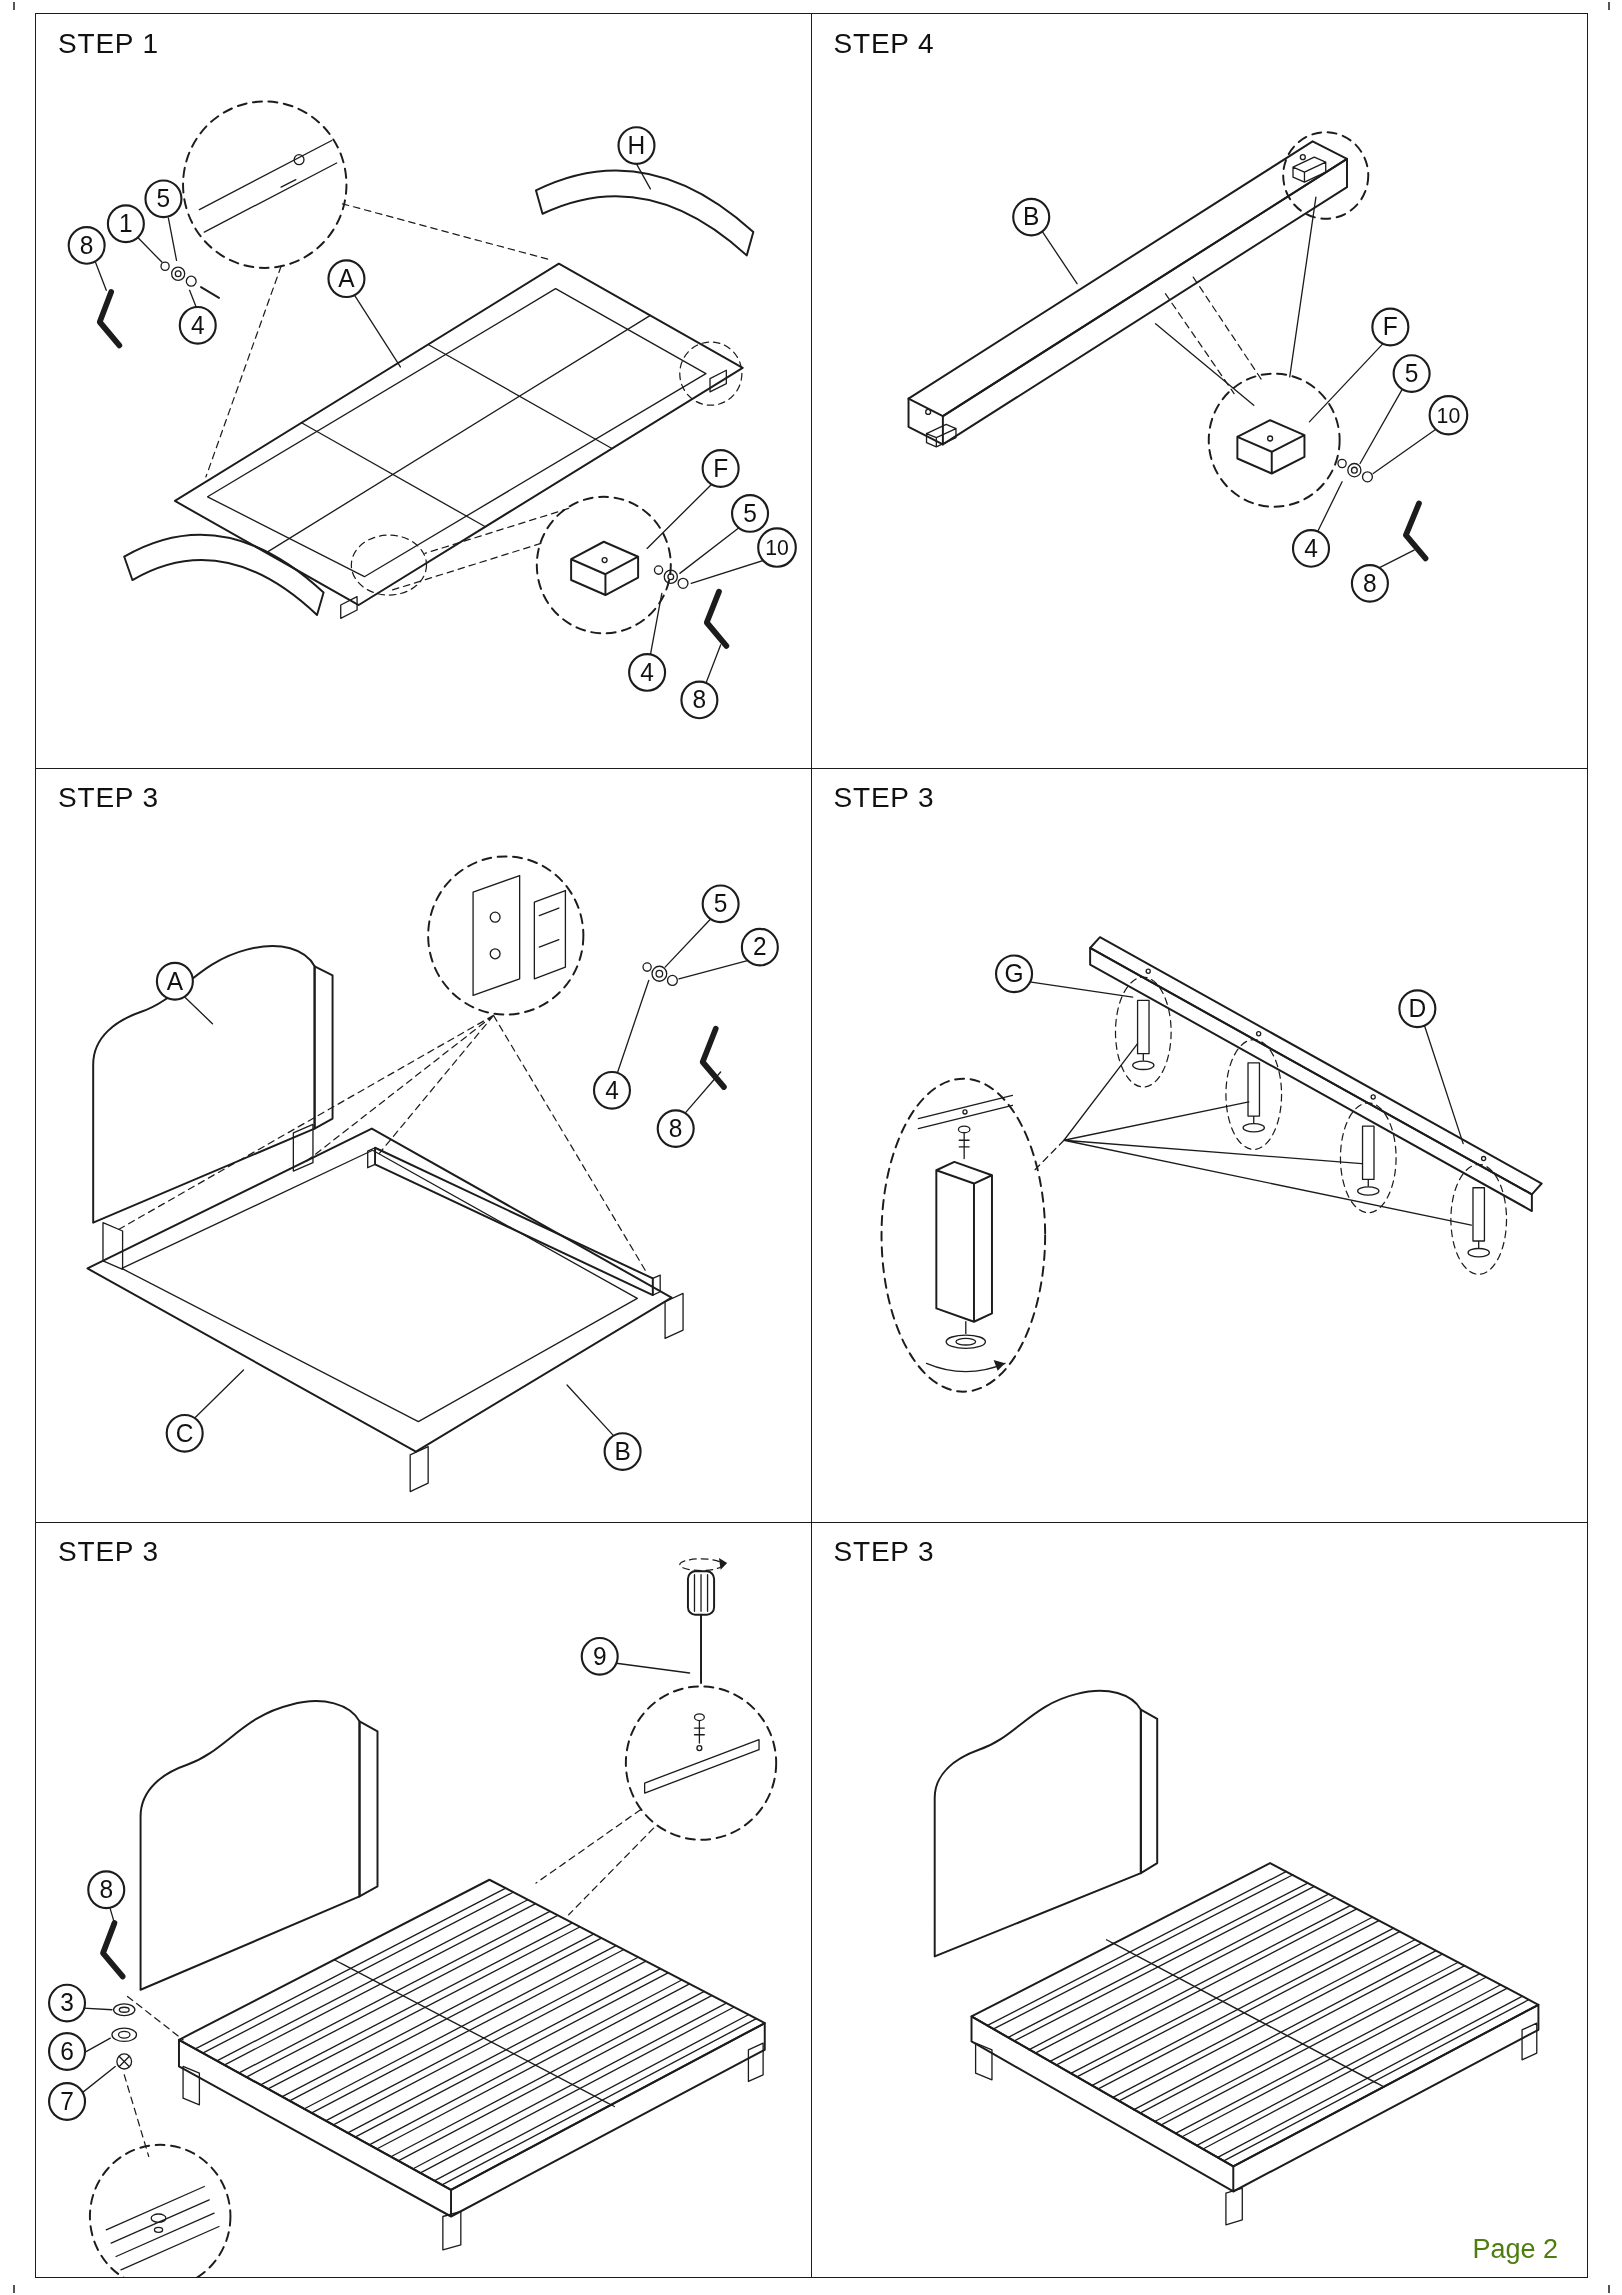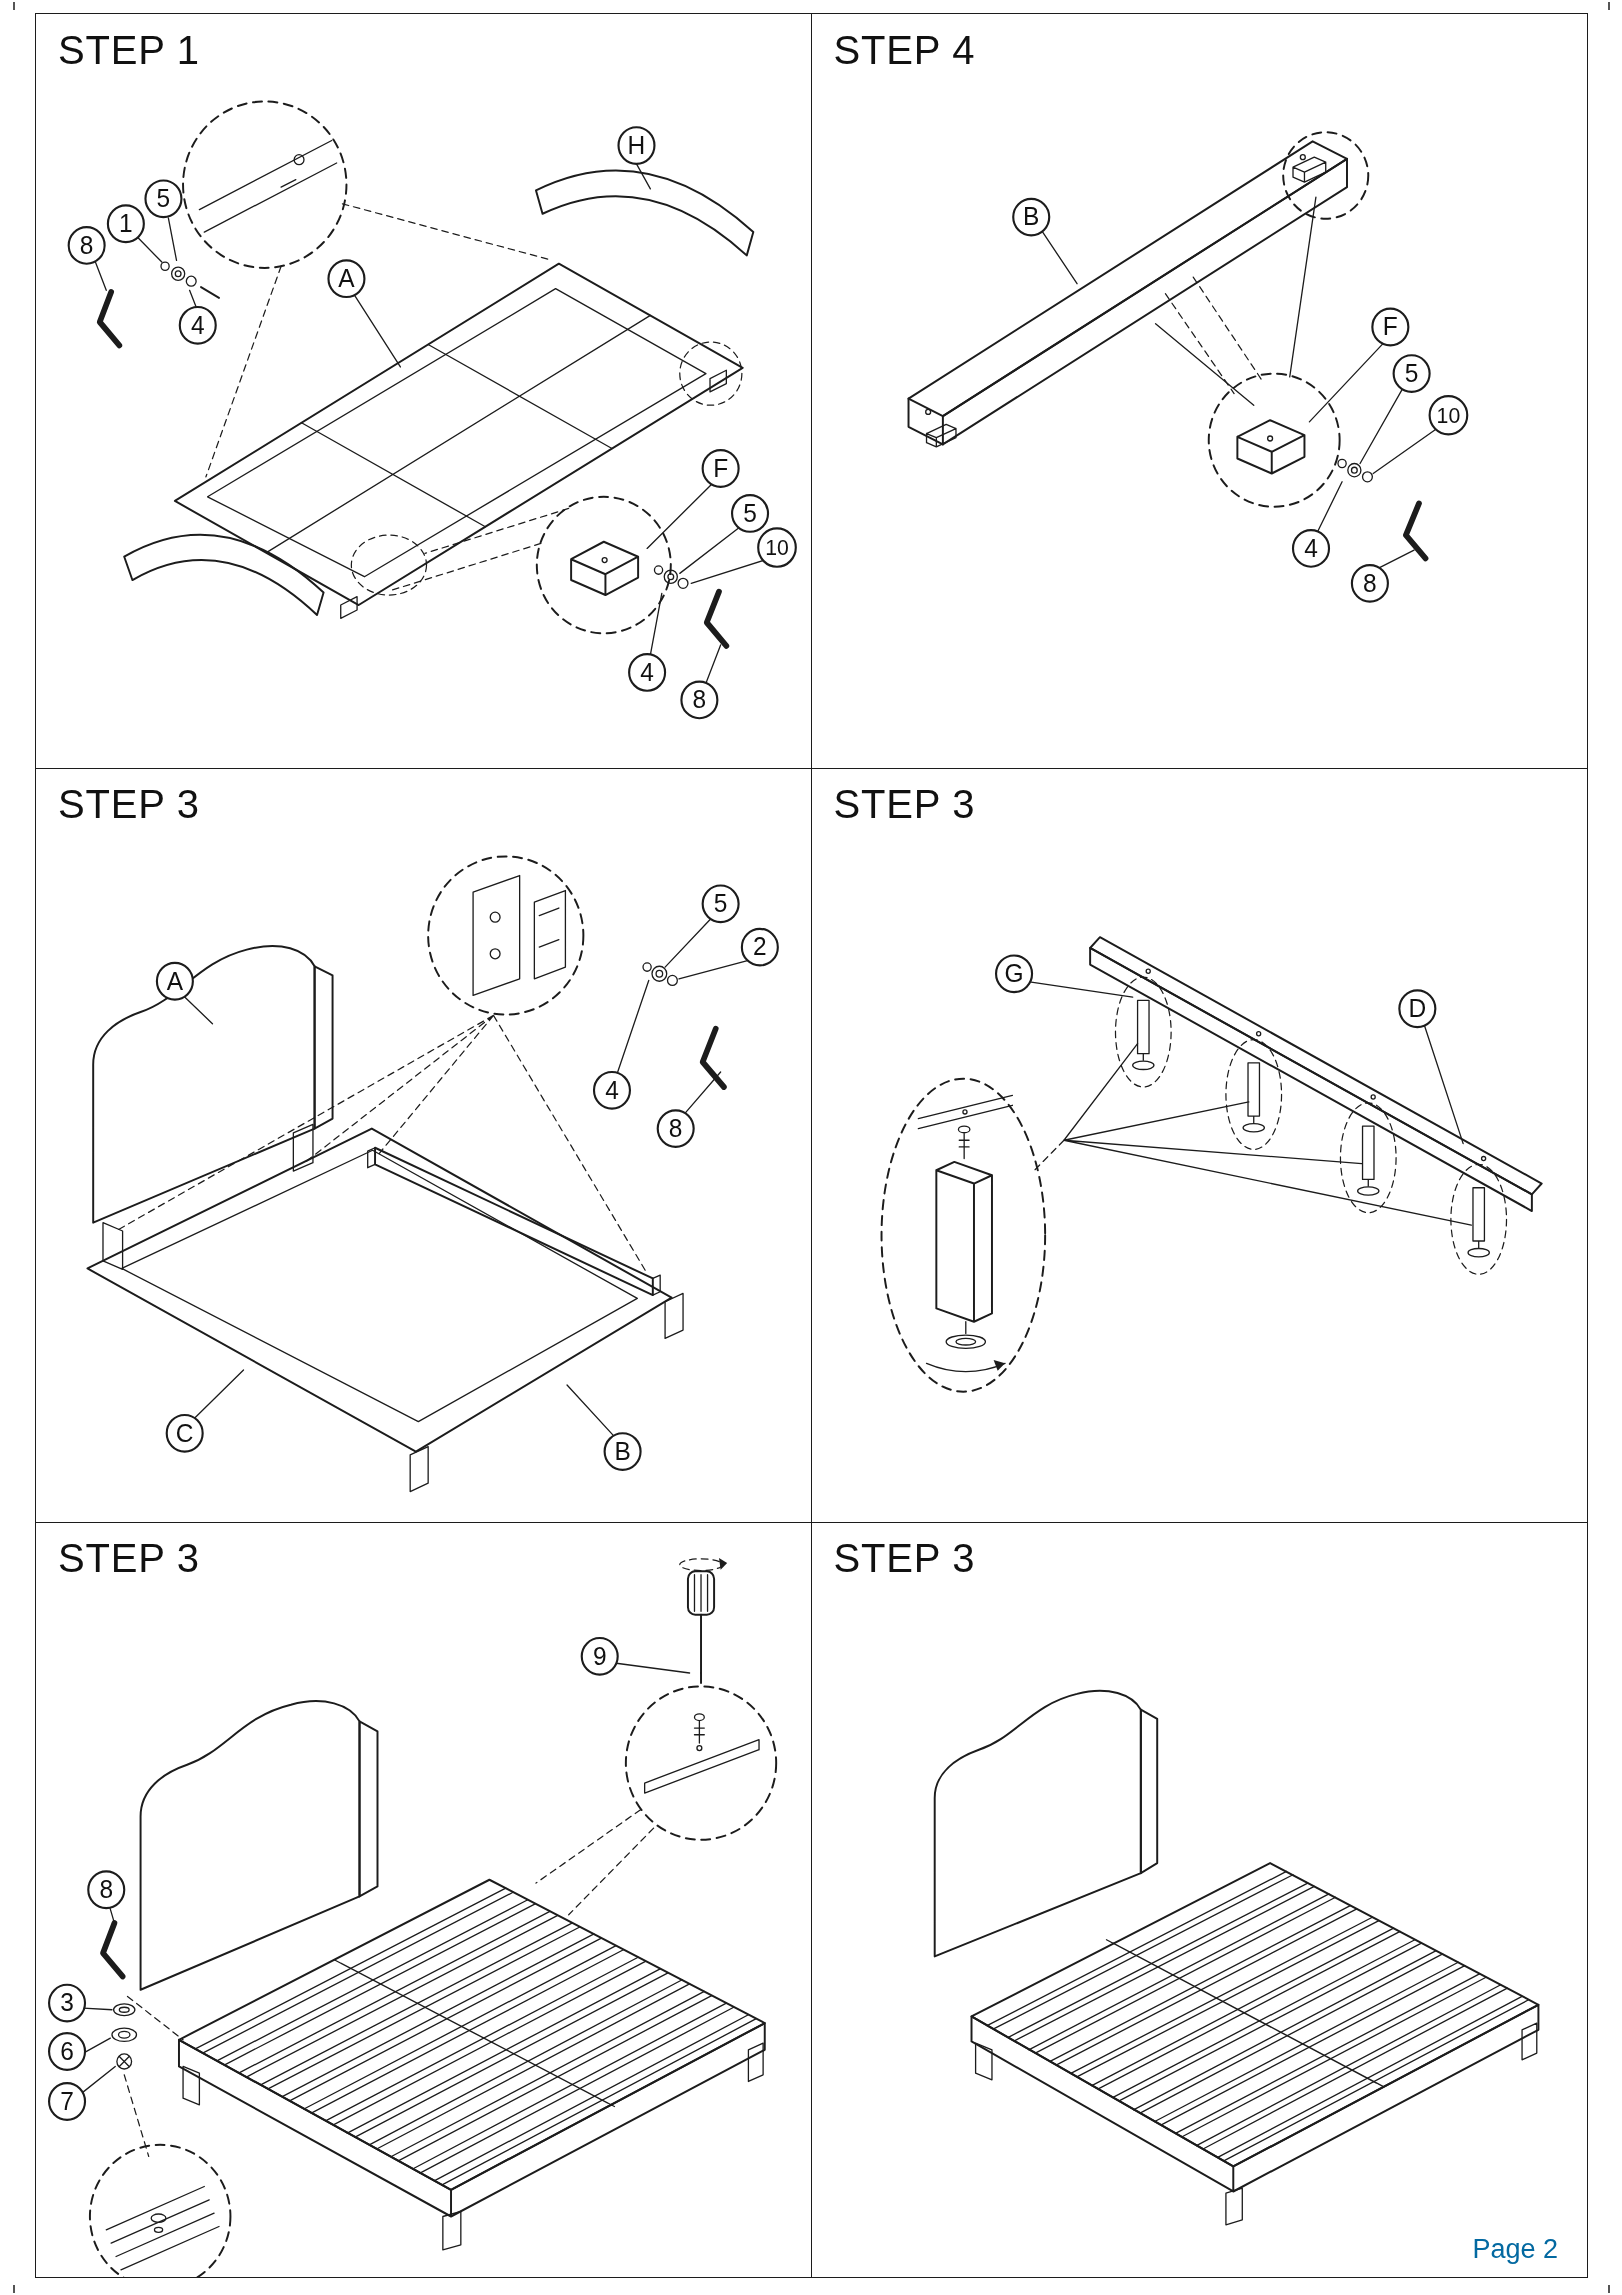--- a/index.html
+++ b/index.html
@@ -3,23 +3,23 @@
 <meta charset="utf-8">
 <style>
   html,body{margin:0;padding:0;background:#fff;}
   body{font-family:"Liberation Sans", sans-serif;color:#111;}
   .page{position:relative;width:1623px;height:2295px;background:#fff;overflow:hidden;}
   .sheet{position:absolute;left:35px;top:13.3px;right:35px;bottom:16.7px;border:1.7px solid #1c1c1c;
          display:grid;grid-template-columns:1fr 1fr;grid-template-rows:1fr 1fr 1fr;background:#fff;}
   .cell{position:relative;border-right:1.7px solid #1c1c1c;border-bottom:1.7px solid #1c1c1c;overflow:hidden;background:#fff;}
   .cell:nth-child(2n){border-right:none;}
   .cell:nth-child(n+5){border-bottom:none;}
-  .step-title{position:absolute;left:22px;top:13.3px;font-size:40px;letter-spacing:0.8px;color:#111;}
+  .step-title{position:absolute;left:22px;top:13.3px;font-size:28px;letter-spacing:0.8px;color:#111;}
   svg.draw{position:absolute;inset:0;width:100%;height:100%;}
-  .footer{position:absolute;right:65px;bottom:30px;font-size:27px;color:#0369a1;}
+  .footer{position:absolute;right:65px;bottom:30px;font-size:27px;color:#4d7c0f;}
   .crop{position:absolute;width:1.7px;height:8.3px;background:#555;}
   
   .ln{stroke:#1c1c1c;stroke-width:2.4;fill:none;stroke-linejoin:round;stroke-linecap:round;}
   .thin{stroke-width:1.6;}
   .dash{stroke-dasharray:11 8;}
   .dash2{stroke-dasharray:8 6;stroke-width:1.5;}
   .key{stroke-width:7;stroke-linecap:round;}
   .callout circle{fill:#fff;stroke:#1c1c1c;stroke-width:2.6;}
   .callout text{font-size:30px;fill:#111;text-anchor:middle;font-family:"Liberation Sans",sans-serif;}
   .callout text.sm{font-size:26px;}

